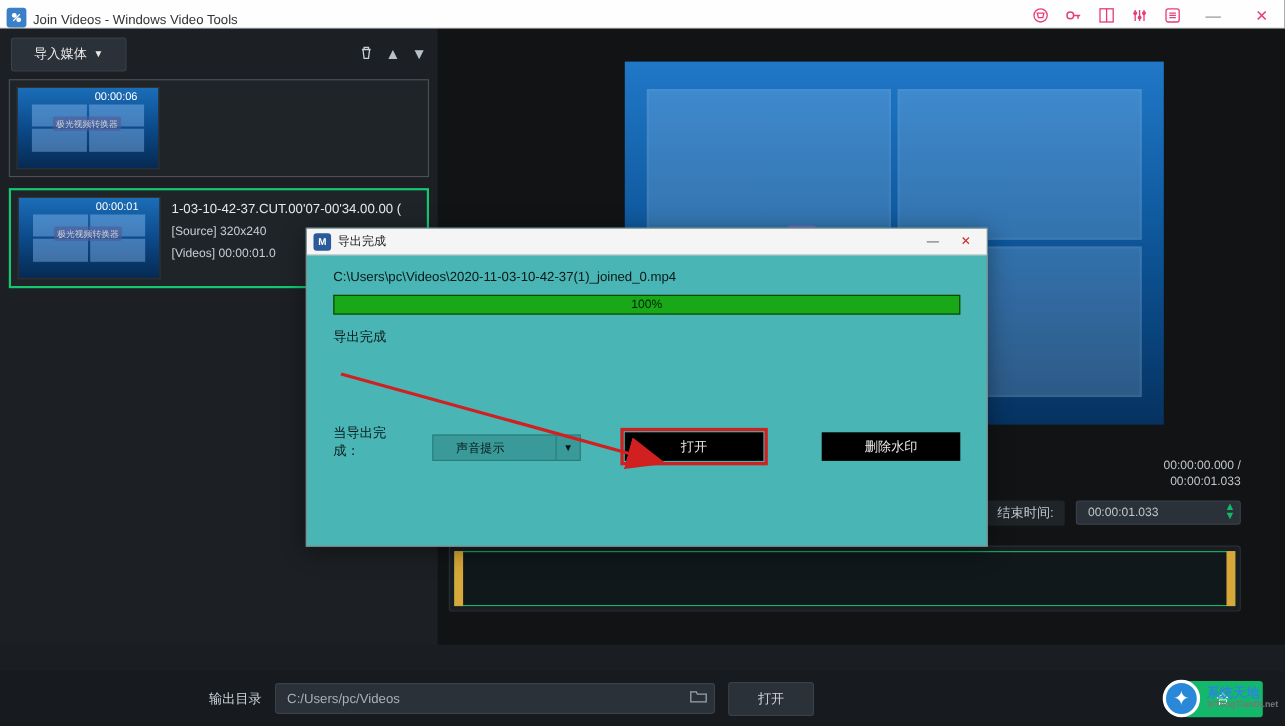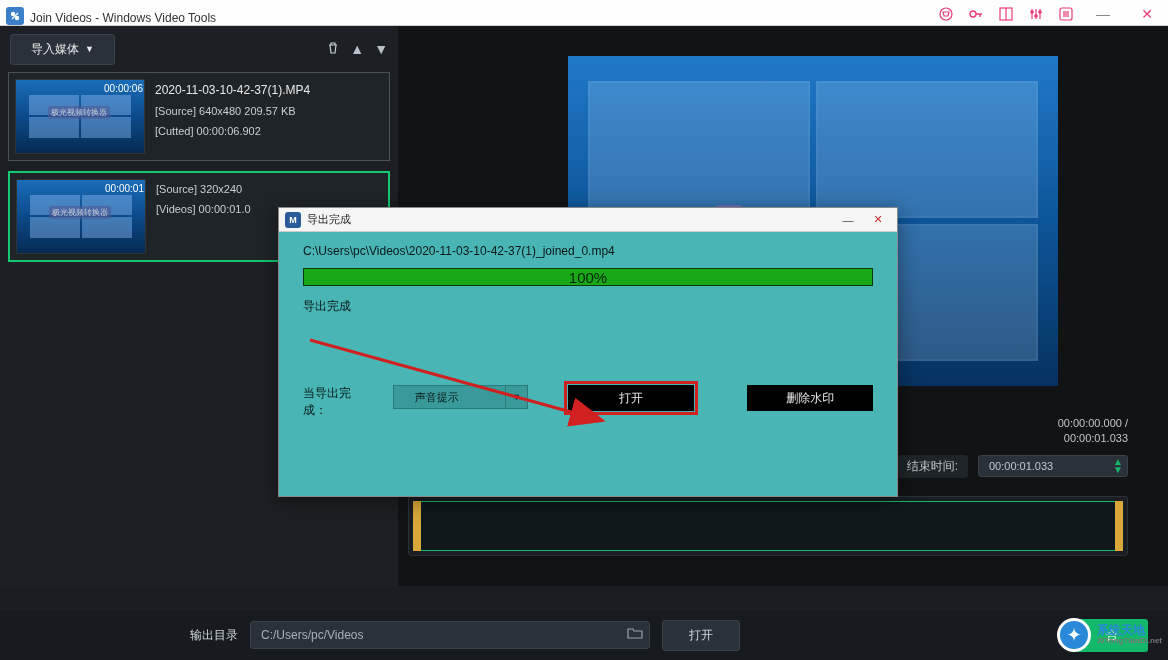--- a/index.html
+++ b/index.html
@@ -28,21 +28,21 @@
 
 
 .media-list { flex: 1; padding: 0 8px; }
 .media-item { border: 1px solid #4a5258; padding: 6px; display: flex; gap: 10px; margin-bottom: 10px; background: #1f2428; }
 .media-item.selected { border: 2px solid #13c86f; }
 .thumb-wrap { position: relative; width: 130px; height: 75px; }
 .thumb { width: 100%; height: 100%; background: linear-gradient(180deg, #1a6db8 0%, #0c4a8a 50%, #062a52 100%); position: relative; border: 1px solid #333; }
 .thumb-overlay { position: absolute; top: 35%; left: 25%; font-size: 8px; color: #c8cdd4; background: rgba(80,90,150,0.6); padding: 1px 3px; border-radius: 2px; }
 .thumb-win { position: absolute; top: 20%; left: 10%; width: 80%; height: 60%; display: grid; grid-template-columns: 1fr 1fr; grid-template-rows: 1fr 1fr; gap: 2px; }
 .thumb-win div { background: rgba(150,200,255,0.4); }
-.dur-badge { position: absolute; top: 4px; right: 2px; font-size: 10px; color: #fff; }
+.dur-badge { position: absolute; top: 4px; right: 20px; font-size: 10px; color: #fff; }
 .media-info { flex: 1; font-size: 11px; color: #c8cdd4; display: flex; flex-direction: column; gap: 8px; padding-top: 4px; overflow: hidden; white-space: nowrap; }
 .media-name { font-size: 12px; color: #e8e8e8; }
 
 
 .preview { position: absolute; top: 30px; left: 170px; width: 490px; height: 330px; background: linear-gradient(180deg, #2078c8 0%, #0d5598 50%, #063260 100%); overflow: hidden; }
 .preview-win { position: absolute; top: 50%; left: 50%; transform: translate(-50%, -50%); width: 450px; height: 280px; display: grid; grid-template-columns: 1fr 1fr; grid-template-rows: 1fr 1fr; gap: 6px; opacity: 0.4; }
 .preview-win div { background: rgba(200,230,255,0.5); border: 2px solid rgba(180,220,255,0.3); }
 .preview-center { position: absolute; top: 45%; left: 30%; display: flex; align-items: center; gap: 8px; color: #d8dde8; font-size: 20px; }
 .preview-center .pico { width: 28px; height: 28px; background: #6a6fb8; border-radius: 4px; display: flex; align-items: center; justify-content: center; }
 
@@ -70,23 +70,23 @@
 
 .dialog { position: absolute; top: 207px; left: 278px; width: 620px; height: 290px; background: #49b5b5; border: 1px solid #888; box-shadow: 0 4px 20px rgba(0,0,0,0.4); }
 .dialog-tb { height: 24px; background: #f5f5f5; display: flex; align-items: center; padding: 0 6px; font-size: 11px; color: #222; border-bottom: 1px solid #ccc; }
 .dialog-tb .dico { width: 16px; height: 16px; background: #2a5a9a; border-radius: 3px; margin-right: 6px; display: flex; align-items: center; justify-content: center; color: #fff; font-size: 9px; font-weight: bold; }
 .dialog-tb-r { margin-left: auto; display: flex; gap: 4px; }
 .dtb-btn { width: 26px; height: 18px; display: flex; align-items: center; justify-content: center; font-size: 11px; cursor: pointer; color: #444; }
 .dtb-btn.dclose { color: #c83030; }
 .dialog-body { padding: 12px 24px; color: #0a1818; font-size: 12px; }
 .dialog-path { margin-bottom: 10px; }
 .progress-bar { height: 18px; border: 1px solid #0a3a0a; background: #18a818; position: relative; margin-bottom: 12px; }
-.progress-text { position: absolute; top: 0; left: 0; right: 0; bottom: 0; display: flex; align-items: center; justify-content: center; font-size: 15px; color: #002200; text-align: right; }
+.progress-text { position: absolute; top: 0; left: 0; right: 0; bottom: 0; display: flex; align-items: center; justify-content: center; font-size: 11px; color: #002200; text-align: right; }
 .dialog-status { margin-bottom: 70px; }
-.dialog-bottom { display: flex; align-items: flex-start; gap: 20px; }
+.dialog-bottom { display: flex; align-items: flex-end; gap: 20px; }
 .on-complete-label { font-size: 12px; }
 .dropdown { background: #3a9a9a; border: 1px solid #2a7a7a; width: 140px; height: 24px; display: flex; align-items: center; font-size: 11px; position: relative; }
 .dropdown .dd-text { padding: 0 21px; flex: 1; }
 .dropdown .dd-arrow { width: 22px; height: 100%; border-left: 1px solid #2a7a7a; display: flex; align-items: center; justify-content: center; font-size: 9px; }
 .dlg-btn { background: #000; color: #eaeaea; border: none; width: 130px; height: 26px; font-size: 12px; cursor: pointer; }
 .dlg-btn.highlight { outline: 3px solid #d02020; outline-offset: 1px; }
 
 
 .arrow-anno { position: absolute; top: 330px; left: 300px; pointer-events: none; }
 
@@ -173,41 +173,37 @@
               <div class="thumb-win">
                 <div></div>
                 <div></div>
                 <div></div>
                 <div></div>
               </div>
               <div class="thumb-overlay">极光视频转换器</div>
             </div>
           <div class="dur-badge">00:00:06</div>
         </div>
-        <div class="media-info">
-          <div class="media-name">2020-11-03-10-42-37(1).MP4</div>
-          <div>[Source] 640x480 209.57 KB</div>
-          <div>[Cutted] 00:00:06.902</div>
-        </div>
       </div>
       <div class="media-item selected">
 
         <div class="thumb-wrap">
           <div class="thumb">
               <div class="thumb-win">
                 <div></div>
                 <div></div>
                 <div></div>
                 <div></div>
               </div>
               <div class="thumb-overlay">极光视频转换器</div>
             </div>
           <div class="dur-badge">00:00:01</div>
         </div>
         <div class="media-info">
+          <div class="media-name">1-03-10-42-37.CUT.00'07-00'34.00.00 (</div>
           <div>[Source] 320x240 </div>
           <div>[Videos] 00:00:01.0</div>
         </div>
       </div>
     </div>
   </div>
 
   <div class="right-panel">
     <div class="preview">
       <div class="preview-win">

